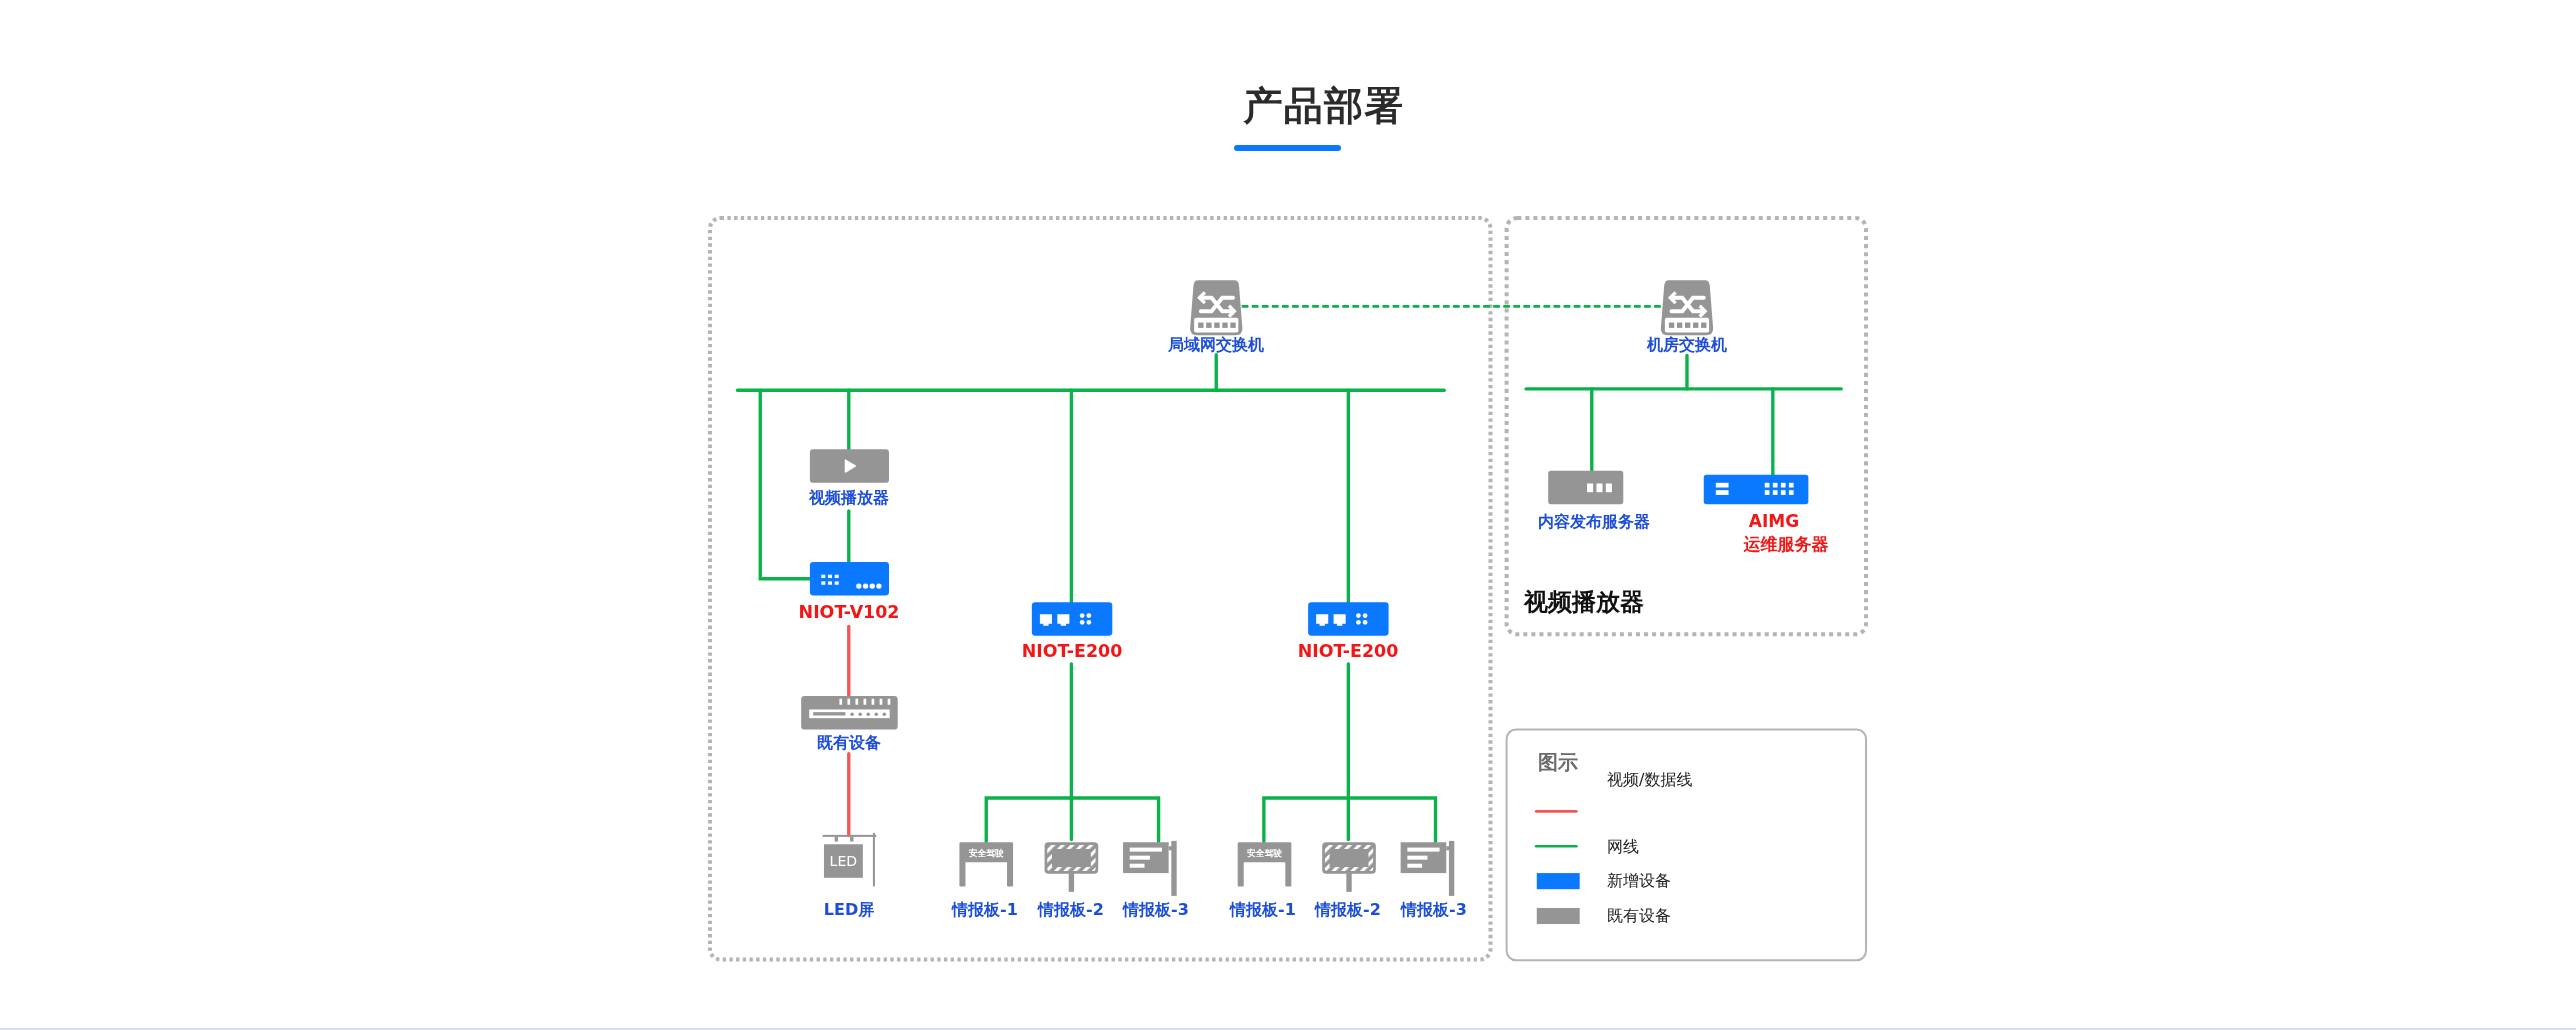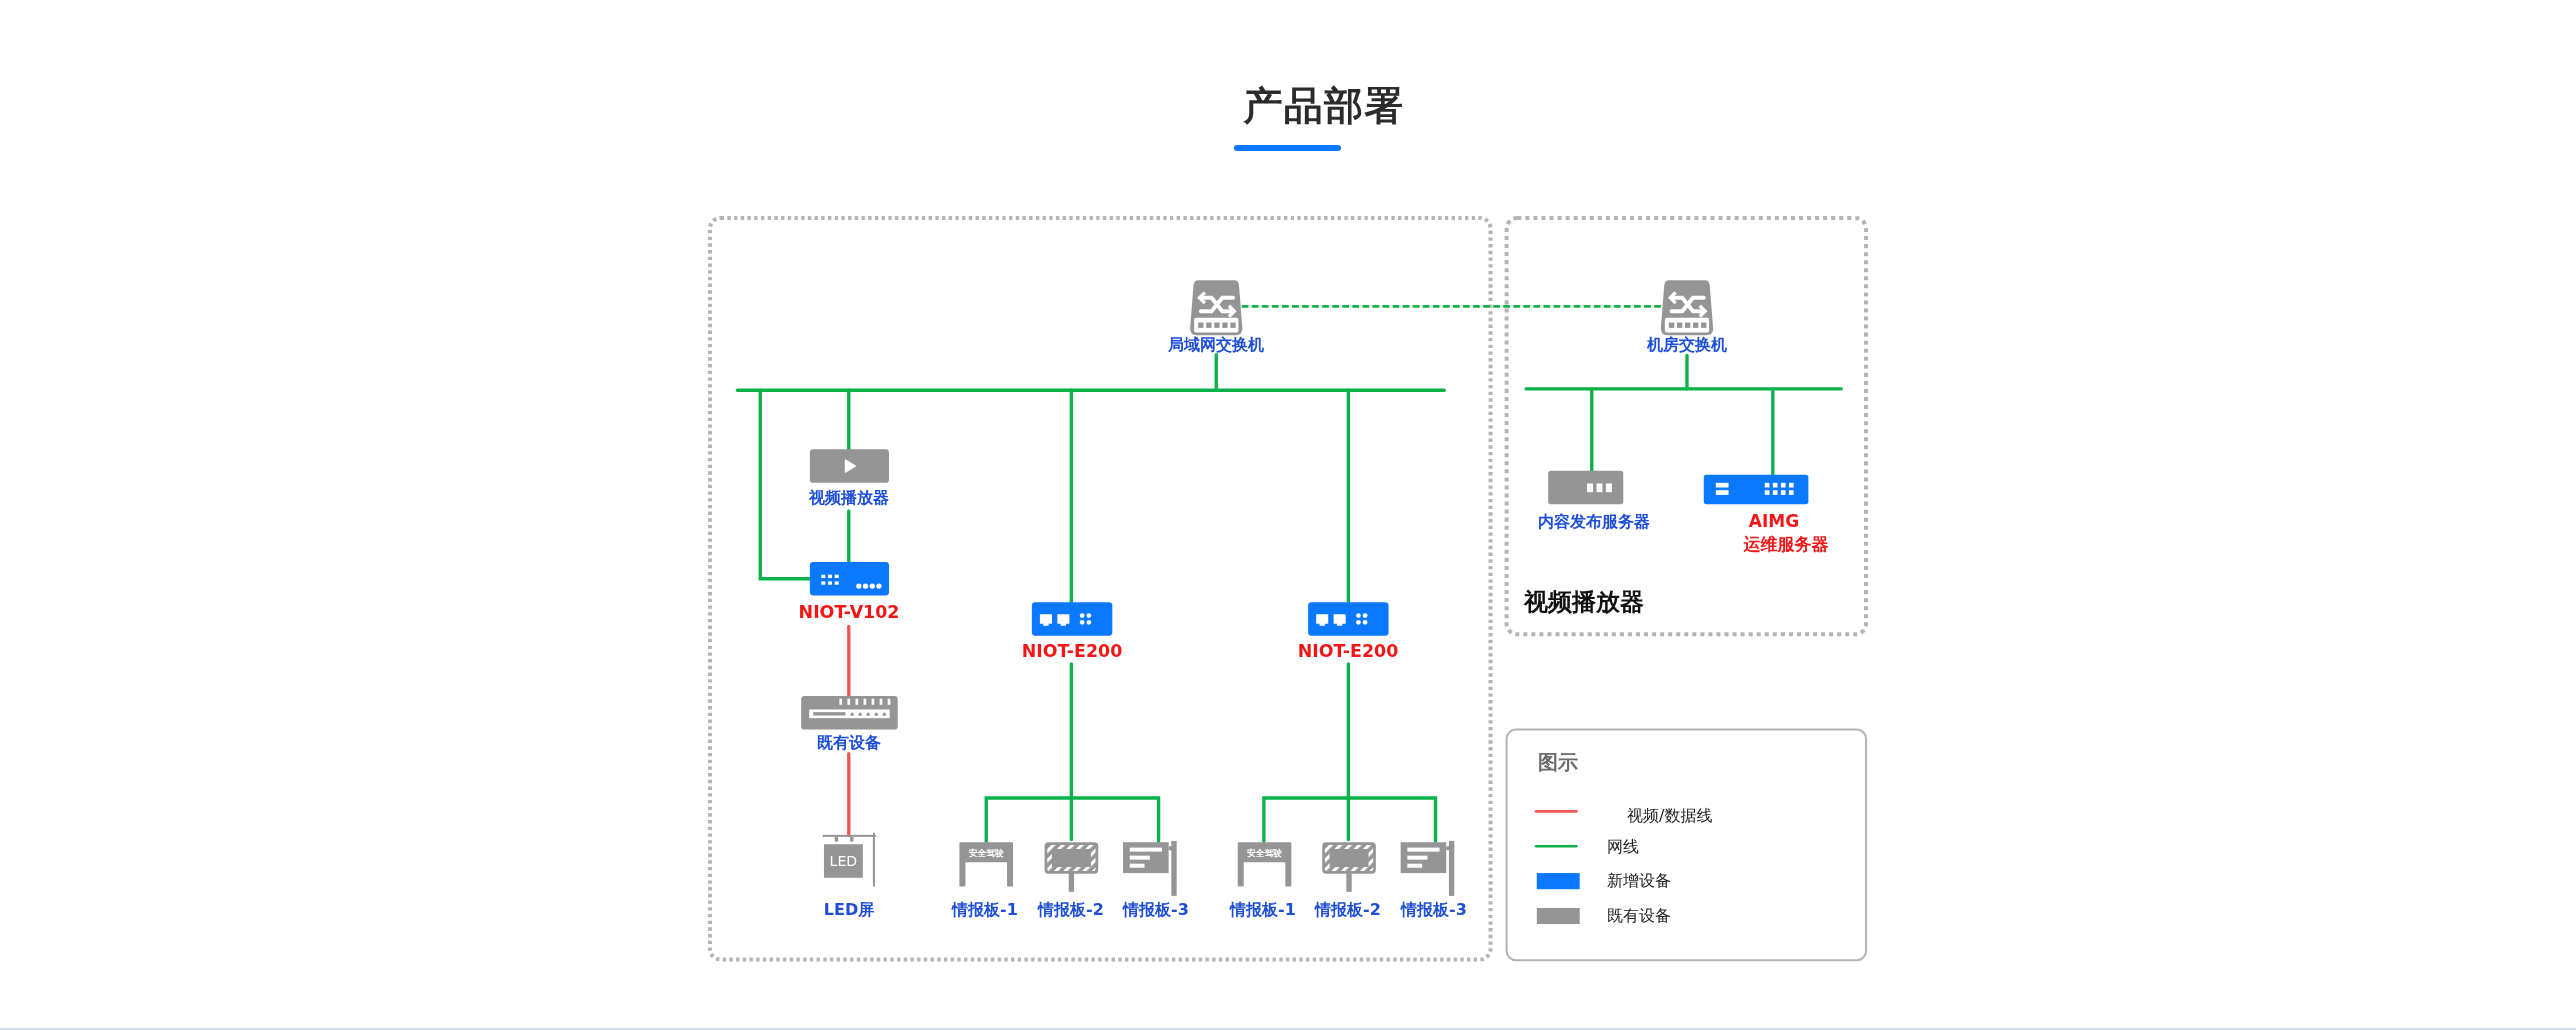--- a/index.html
+++ b/index.html
@@ -261,19 +261,19 @@
 <div class="lbl lbl-dev" style="left:1263px; top:900px;">情报板-1</div>
 <div class="lbl lbl-dev" style="left:1348px; top:900px;">情报板-2</div>
 <div class="lbl lbl-dev" style="left:1434px; top:900px;">情报板-3</div>
 <div class="lbl lbl-dev" style="left:1594px; top:512px;">内容发布服务器</div>
 <div class="lbl lbl-red" style="left:1774px; top:511px; font-size:17px;">AIMG</div>
 <div class="lbl lbl-red" style="left:1774px; top:533px; font-size:17px;margin-left:12px;">运维服务器</div>
 
 <div class="lbl-room" style="left:1524px; top:586px;">视频播放器</div>
 
 <div id="legend-title">图示</div>
-<div class="legend-text" style="top:806px;margin-left:20px;">视频/数据线</div>
+<div class="legend-text" style="top:770px;">视频/数据线</div>
 <div class="legend-text" style="top:837px;">网线</div>
 <div class="legend-text" style="top:871px;font-family:Liberation Serif, serif;">新增设备</div>
 <div class="legend-text" style="top:906px;text-align:right;">既有设备</div>
 
 <div id="bottom-strip" class="abs"></div>
 
 
 </body></html>

